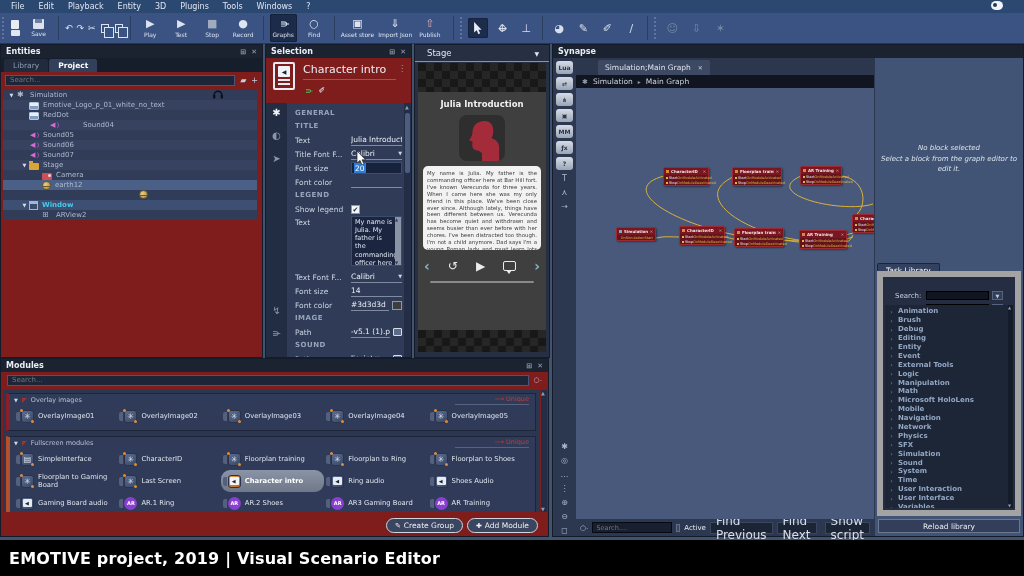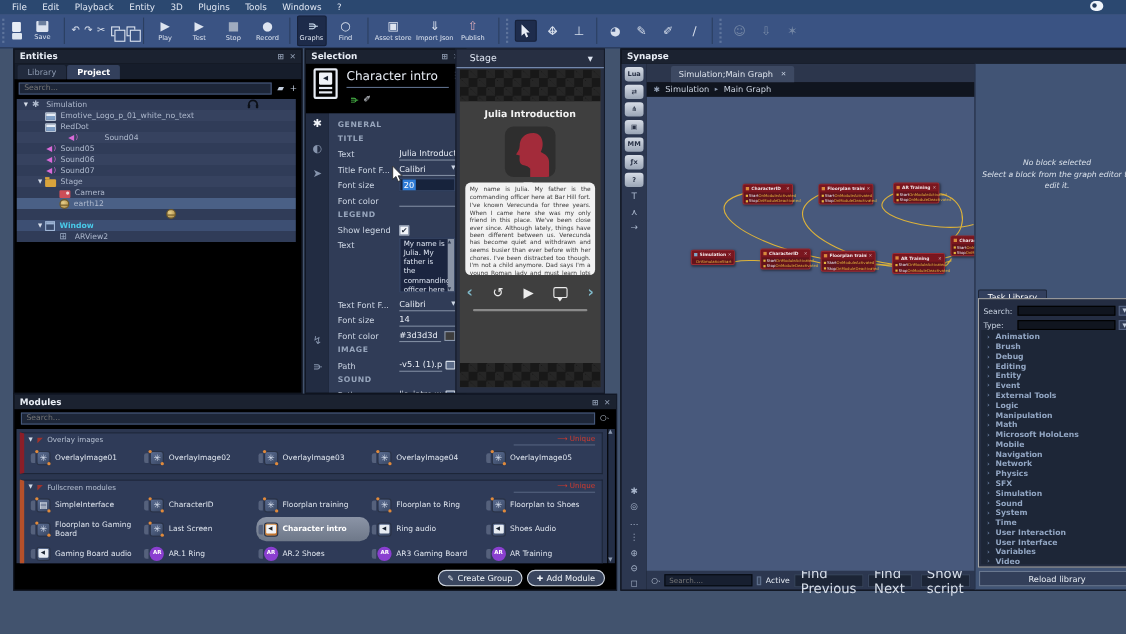--- a/index.html
+++ b/index.html
@@ -36,21 +36,21 @@
   .tbi-graphs{display:inline-block;transform:rotate(90deg);color:#cfe0f2;}
   .tbi-find{position:relative;}
   .tbi-publish{color:#d8aab8;}
   .tool-ico{width:20px;height:20px;margin:0 2px;display:flex;align-items:center;justify-content:center;color:#d7dfec;font-size:11px;border-radius:2px;position:relative;flex:none;}
   .tool-ico.pressed{background:#1e2c4c;box-shadow:inset 0 0 0 1px #17223c;}
   .tool-ico.dim{color:#7487a5;}
   .mv1{position:absolute;font-size:11px;}
   .mv2{position:absolute;font-size:11px;}
 
   
-  .panel{background:#000000;border:1px solid #141b2a;margin-left:12px;}
+  .panel{background:#7f1d1d;border:1px solid #141b2a;}
   .phead{height:13px;background:#1b2230;color:#e8edf5;font-size:8px;font-weight:bold;display:flex;align-items:center;padding:0 5px;}
   .phead .hicons{margin-left:auto;color:#93a0b5;font-size:7px;display:flex;gap:5px;}
 
   
   #entities{left:0;top:44px;width:263px;height:314px;}
   #ent-tabs{height:14px;background:#161d2b;display:flex;align-items:flex-end;padding-left:3px;gap:1px;}
   .etab{font-size:7.5px;padding:2px 9px;color:#8d9ab0;background:#222b3e;border-radius:2px 2px 0 0;}
   .etab.on{background:#33405c;color:#fff;font-weight:bold;}
   #ent-search{height:16px;display:flex;align-items:center;padding:0 4px;gap:5px;}
   .searchfield{flex:1;height:11px;background:#1d2638;border:1px solid #46587a;color:#9aa7bd;font-size:7px;padding:0 4px;}
@@ -195,21 +195,21 @@
   .gn-out{color:#e3b33d;font-size:3.5px;margin-left:auto;}
   #syn-footer{height:17px;background:#2c3750;display:flex;align-items:center;padding:0 4px;gap:4px;}
   .fsearch{width:80px;height:11px;background:#171f30;border:1px solid #060a12;color:#8e9bb1;font-size:6.5px;padding:0 3px;}
   .fcheck{width:8px;height:8px;background:#39465e;border:1px solid #60708e;}
   .flabel{color:#e8edf5;font-size:7px;}
   .fbtn{height:12px;background:#1c2536;border:1px solid #39465e;color:#d8dfea;font-size:12px;display:flex;align-items:center;padding:0 5px;}
   #syn-side{position:absolute;right:0;top:13px;width:149px;bottom:0;background:#415475;border-left:1px solid #2c3750;}
   #empty-state{position:absolute;left:0;right:0;top:85px;text-align:center;color:#dce3ec;font-size:7px;font-style:italic;line-height:1.5;}
   #tasklib{position:absolute;left:2px;right:2px;top:200px;bottom:20px;}
   #tl-tab{display:inline-block;background:#33405e;color:#fff;font-size:7.5px;padding:2px 8px;border-radius:2px 2px 0 0;border:1px solid #1d2639;border-bottom:none;}
-  #tl-body{position:absolute;left:0;right:0;top:13px;bottom:0;background:#242d42;border:1px solid #a3a3a3;padding:4px;}
+  #tl-body{position:absolute;left:0;right:0;top:13px;bottom:0;background:#242d42;border:6px solid #a3a3a3;padding:12px;}
   .tl-row{display:flex;align-items:center;height:13px;gap:3px;}
   .tl-lbl{color:#c8d2e0;font-size:7px;width:28px;flex:none;}
   .tl-input{flex:1;height:9px;background:#10151f;border:1px solid #000;}
   .tl-dd{width:11px;height:9px;background:#323e58;border:1px solid #566484;color:#c3cede;font-size:5px;text-align:center;line-height:9px;}
   #tl-list{position:absolute;left:2px;right:2px;top:28px;bottom:2px;background:#1d2637;overflow:hidden;padding:2px 0;}
   .tl-item{display:flex;align-items:center;height:8.9px;font-size:7px;font-weight:bold;color:#93a7c4;}
   .tl-item .ch{width:13px;text-align:center;color:#66799a;font-size:6px;flex:none;}
   #tl-scroll{position:absolute;right:2px;top:28px;width:5px;bottom:2px;background:#141b29;}
   #tl-scroll::before{content:"▲";position:absolute;top:0;left:0;font-size:4px;color:#8d9bb2;}
   #tl-scroll::after{content:"▼";position:absolute;bottom:0;left:0;font-size:4px;color:#8d9bb2;}
@@ -974,17 +974,20 @@
                 <span>Video</span>
               </div>
             </div>
           <div id="tl-scroll"></div>
         </div>
       </div>
       <div id="reload-btn">Reload library</div>
     </div>
   </div>
 
+  <div id="statusbar" class="abs">
+    <span class="txt">EMOTIVE project, 2019 | Visual Scenario Editor</span>
+  </div>
 
   <svg id="cursor" class="abs" viewBox="0 0 11 15">
     <path d="M1,0 L1,12 L4,9.4 L6,14 L8,13 L6,8.8 L9.6,8.8 Z" fill="#fff" stroke="#222" stroke-width="0.7"></path>
   </svg>
 </div>
 
 </body></html>

